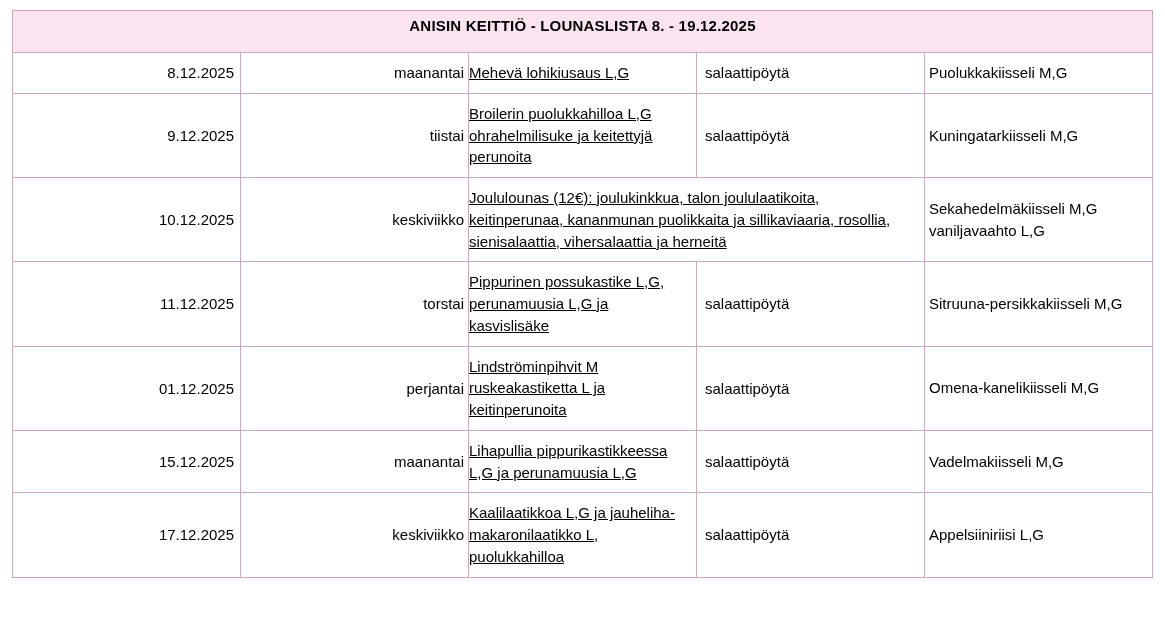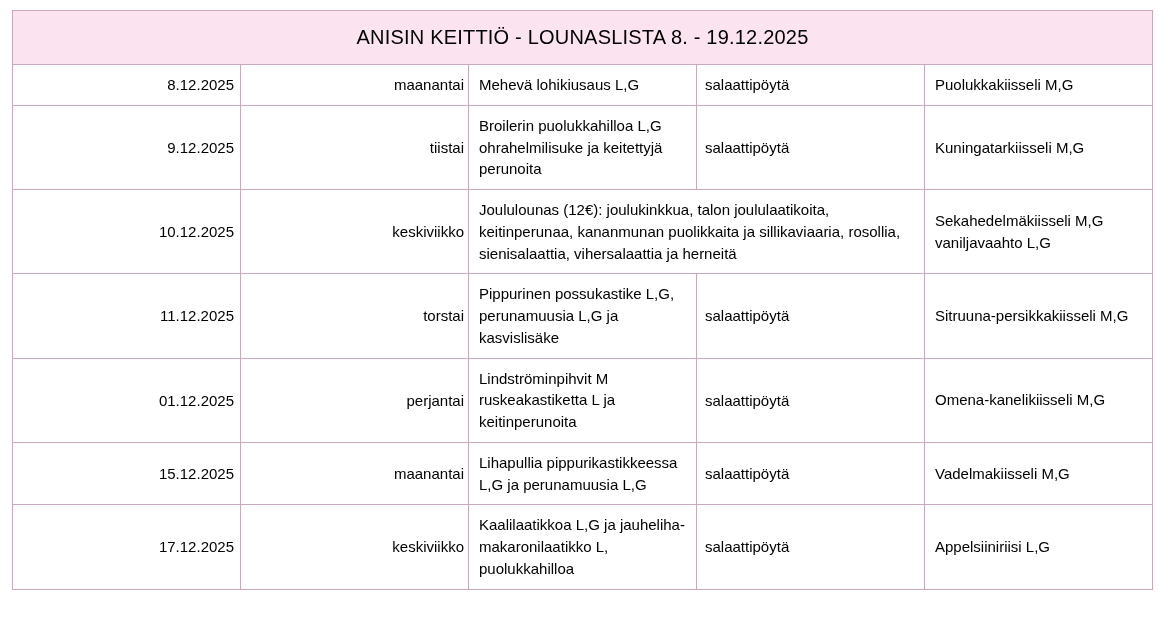--- a/index.html
+++ b/index.html
@@ -25,59 +25,60 @@
     table-layout: fixed;
     border: 1px solid #c9a9bd;
   }
   table.menu td, table.menu th {
     border: 1px solid #c9a9bd;
     vertical-align: middle;
   }
   .title-cell {
     background: #fbe4ef;
     text-align: center;
-    font-weight: normal;
-    font-size: 20px;
+    font-weight: bold;
+    font-size: 15px;
     letter-spacing: 0.2px;
-    padding: 12px 6px 13px 6px;
+    padding: 0 6px 13px 6px;
     height: 28px;
   }
   .row-date {
     width: 92px;
     text-align: right;
     padding: 6px 6px 6px 6px;
     font-size: 15px;
     white-space: nowrap;
   }
   .row-day {
     width: 98px;
     text-align: right;
     padding: 6px 4px 6px 6px;
     font-size: 15px;
     white-space: nowrap;
   }
   .row-main {
     width: 520px;
     text-align: left;
-    padding: 9px 8px 9px 10px;
+    padding: 9px 8px 9px 0;
     font-size: 15px;
     line-height: 1.45;
+    text-decoration: underline;
   }
   .row-salad {
     width: 145px;
     text-align: left;
     padding: 6px 6px 6px 8px;
     font-size: 15px;
     white-space: nowrap;
     margin-top: 27px;
   }
   .row-dessert {
     width: 266px;
     text-align: left;
-    padding: 9px 6px 9px 10px;
+    padding: 9px 6px 9px 4px;
     font-size: 15px;
     line-height: 1.45;
   }
   tr.data-row {
     height: 24px;
   }
   .nowrap-block { white-space: pre-line; }
 </style>
 </head>
 <body>

